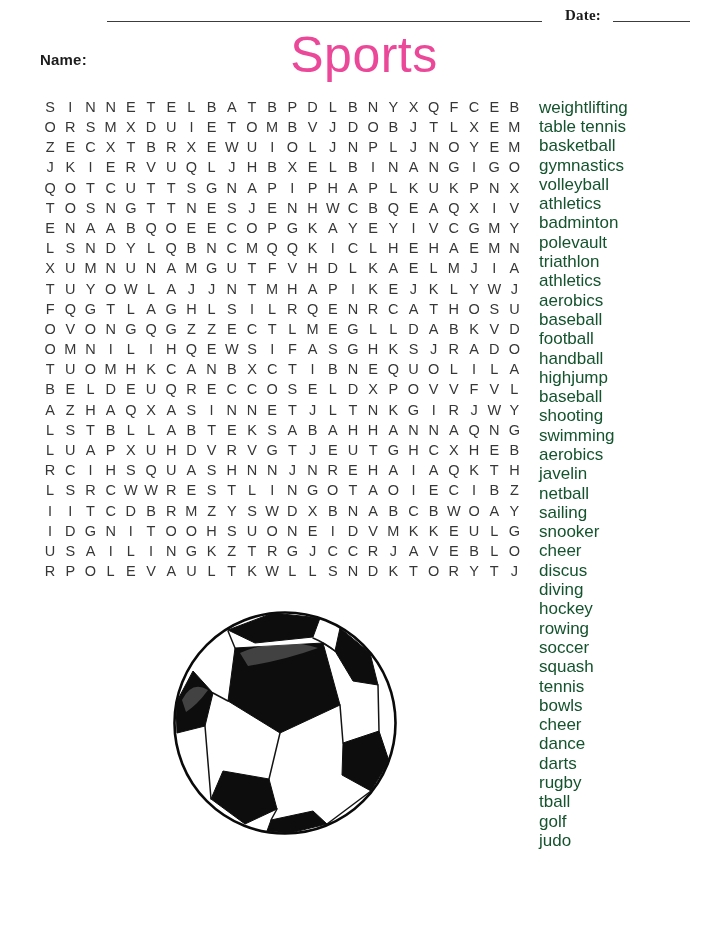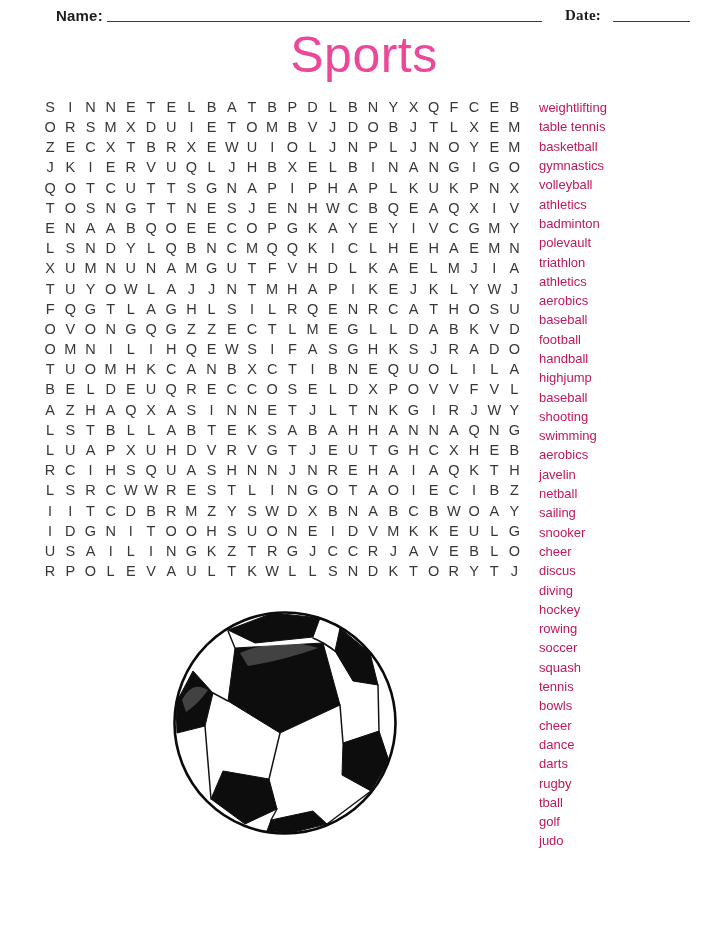--- a/index.html
+++ b/index.html
@@ -12,21 +12,21 @@
     overflow: hidden;
   }
   .page { position: absolute; inset: 0; background: #fff; }
 
   
   .hdr-label {
     position: absolute; top: 7px;
     font-size: 15px; font-weight: bold; color: #1c1c1c;
     letter-spacing: 0.2px;
   }
-  .name-label { left: 56px; }
+  .name-label { left: 40px; margin-top: 44px; }
   .date-label { left: 565px; font-family: Liberation Serif, serif; }
   .hdr-line {
     position: absolute; top: 21px; height: 0;
     border-bottom: 1.6px solid #3c3c3c;
   }
   .name-line { left: 107px; width: 435px; }
   .date-line { left: 613px; width: 77px; }
 
   
   .title {
@@ -50,21 +50,21 @@
   }
 
   
   .word-list {
     position: absolute; left: 539px; top: 98px;
     list-style: none;
   }
   .word-list li {
     height: 19.3px;
     display: flex; align-items: center;
-    font-size: 13px; color: #be185d;
+    font-size: 17px; color: #14532d;
     white-space: nowrap;
   }
 
   
   .ball-wrap {
     position: absolute; left: 170px; top: 608px;
     width: 230px; height: 230px;
   }
   .ball-wrap svg { display: block; width: 100%; height: 100%; }
 </style>

